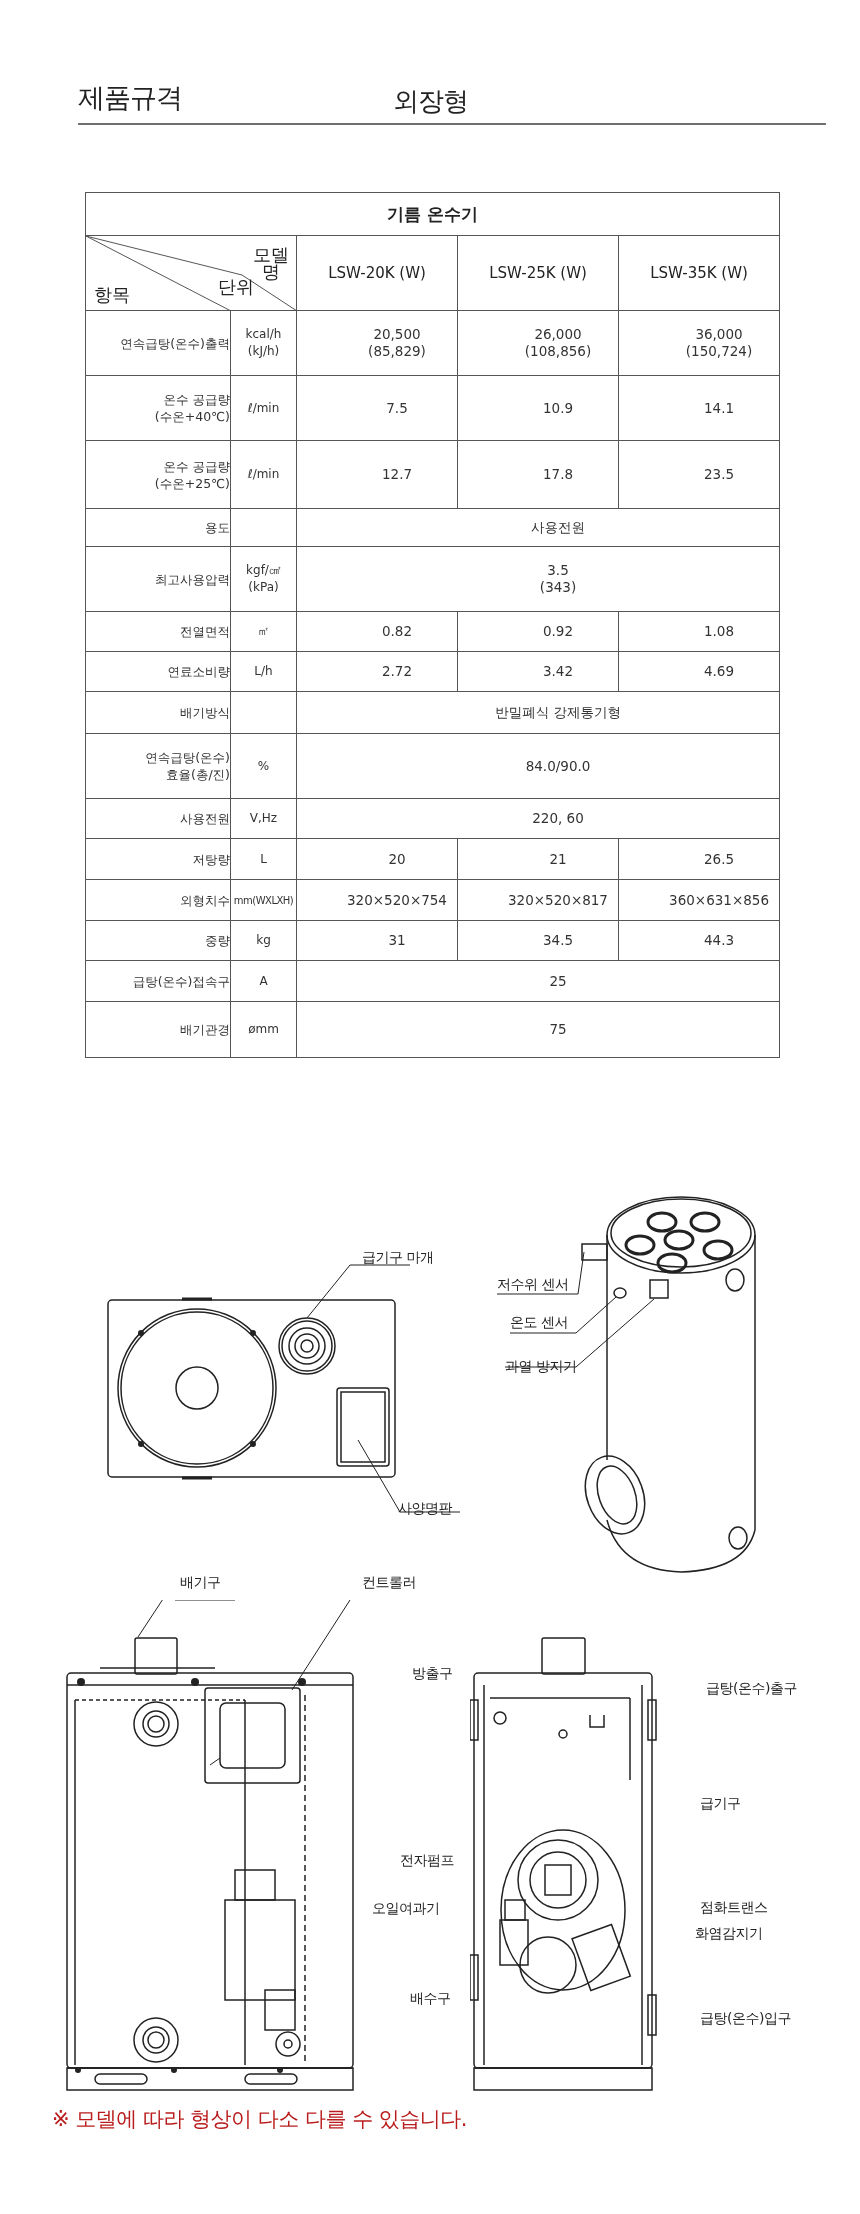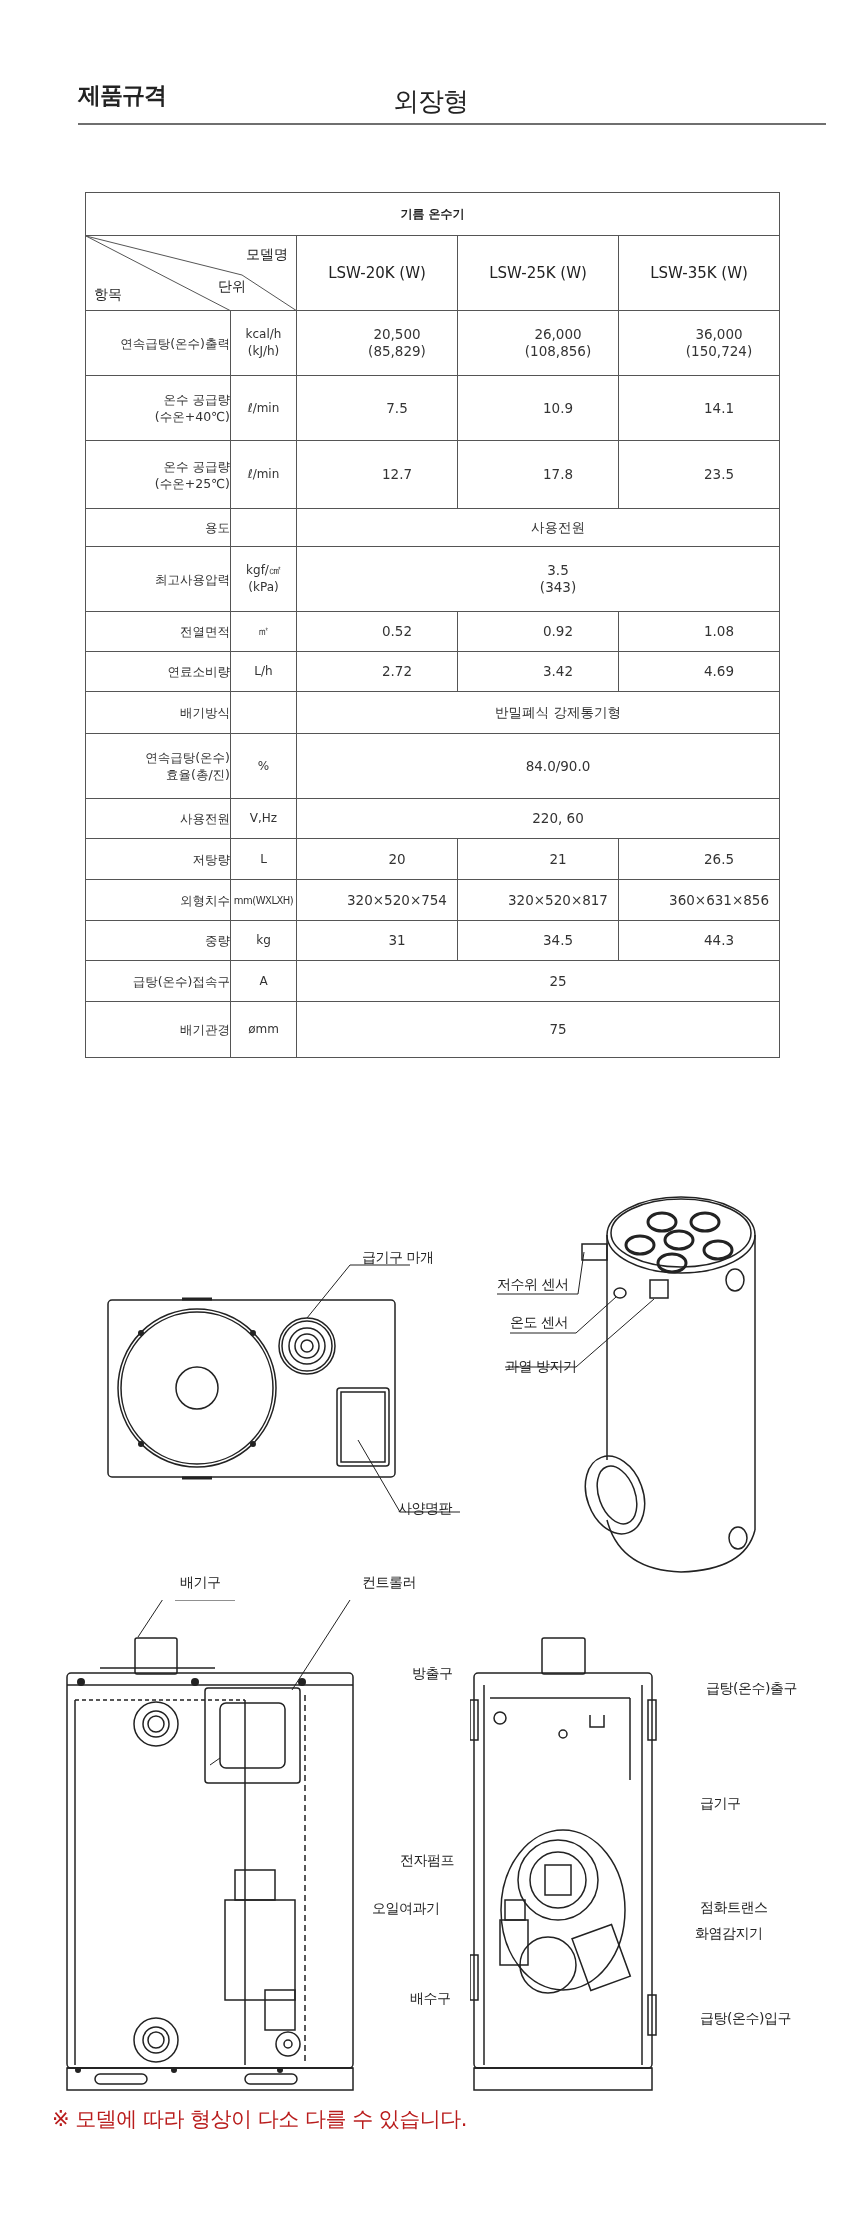--- a/index.html
+++ b/index.html
@@ -1,36 +1,36 @@
 <!DOCTYPE html>
 <html><head>
 <meta charset="utf-8">
 <style>
   html, body { margin:0; padding:0; background:#ffffff; }
   body { width:860px; height:2214px; position:relative; overflow:hidden;
          font-family:"DejaVu Sans", "Liberation Sans", sans-serif; color:#222; }
   .abs { position:absolute; }
 
   
-  .hdr-title { left:78px; top:80px; font-size:23px; font-weight:bold; letter-spacing:-1px; color:#222;text-align:center; }
+  .hdr-title { left:78px; top:80px; font-size:27px; font-weight:normal; letter-spacing:-1px; color:#222;text-align:center; }
   .hdr-sub { left:393px; top:84px; font-size:26px; letter-spacing:-1px; color:#222; }
   .hdr-rule { left:78px; top:123px; width:748px; height:2px; background:#6f6f6f; }
 
   
   .spec { left:85px; top:192px; width:694px; border-collapse:collapse; table-layout:fixed; }
   .spec td, .spec th { border:1px solid #555; font-weight:normal; font-size:13px; color:#333;
                        text-align:center; vertical-align:middle; padding:0; line-height:17px; }
-  .spec .title { height:42px; font-size:12px; font-weight:bold; color:#222; }
+  .spec .title { height:42px; font-size:17px; font-weight:bold; color:#222; }
   .spec .item { text-align:right; padding-left:10px; font-size:12.5px; }
   .spec .unit { font-size:12px; }
   .spec .val { font-size:13.5px;padding-left:40px; }
   .spec .model { font-size:15px; color:#222; }
   .diag-cell { position:relative; }
   .diag-cell svg { position:absolute; left:0; top:0; }
-  .diag-cell .lbl { position:absolute; font-size:14px; color:#222; }
+  .diag-cell .lbl { position:absolute; font-size:18px; color:#222; }
 
   
   .drawing { position:absolute; }
   .callout { position:absolute; font-size:14px; color:#222; white-space:nowrap; letter-spacing:-0.5px; }
 
   .footnote { left:52px; top:2105px; font-size:21px; color:#b91c1c; letter-spacing:-0.5px; }
 </style>
 </head>
 <body>
 
@@ -99,21 +99,21 @@
 
   <tr style="height:65px">
     <td class="item">최고사용압력</td>
     <td class="unit"><span>kgf/㎠</span><br><span>(kPa)</span></td>
     <td class="val" colspan="3"><span>3.5</span><br><span>(343)</span></td>
   </tr>
 
   <tr style="height:40px">
     <td class="item">전열면적</td>
     <td class="unit">㎡</td>
-    <td class="val">0.52</td>
+    <td class="val">0.82</td>
     <td class="val">0.92</td>
     <td class="val">1.08</td>
   </tr>
 
   <tr style="height:40px">
     <td class="item">연료소비량</td>
     <td class="unit">L/h</td>
     <td class="val">2.72</td>
     <td class="val">3.42</td>
     <td class="val">4.69</td>

